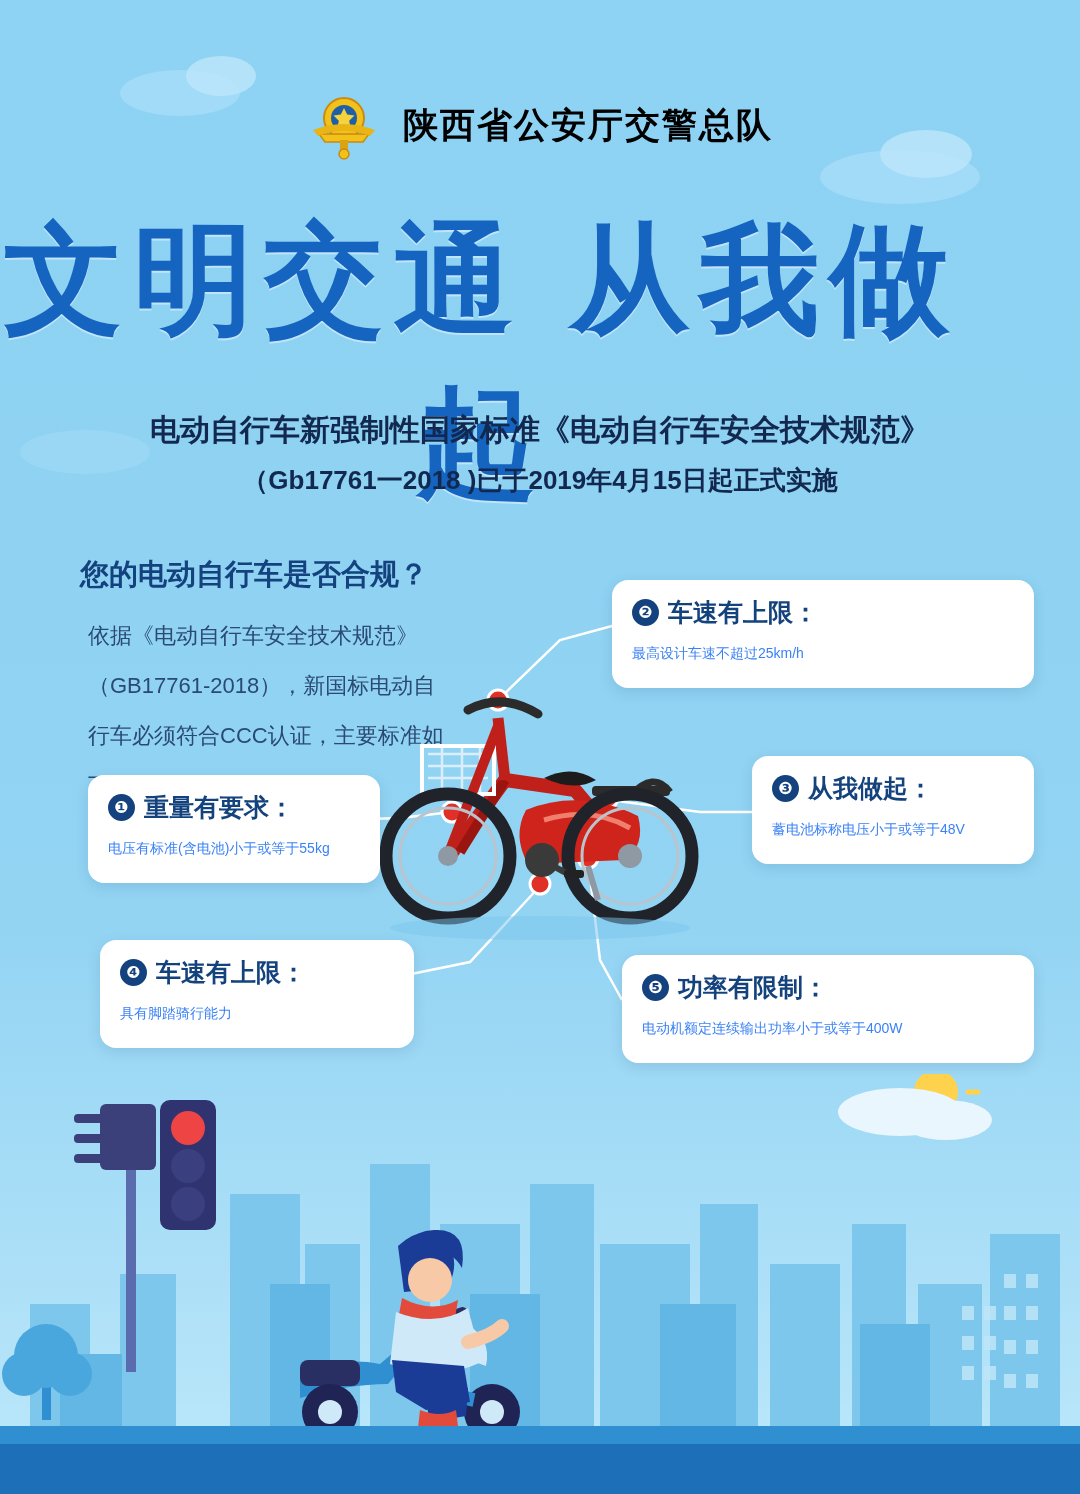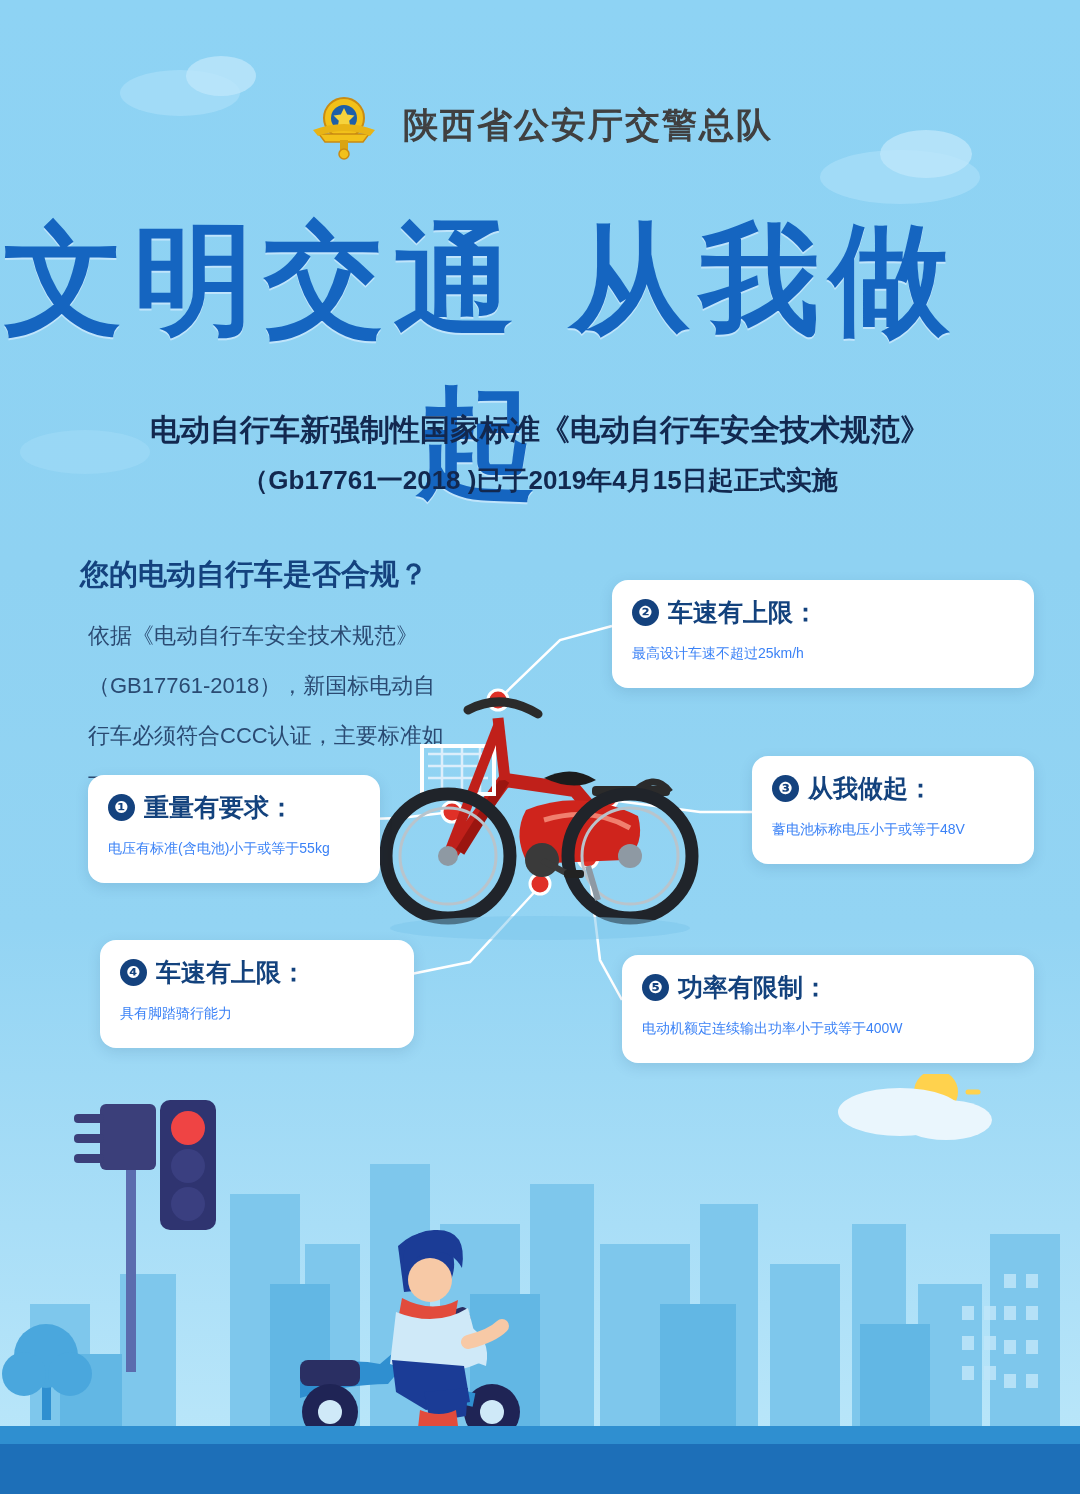--- a/index.html
+++ b/index.html
@@ -14,21 +14,21 @@
   .sky{position:absolute;left:0;top:0;width:1080px;height:1494px;
        background:linear-gradient(180deg,#8ed3f4 0%,#8fd2f2 38%,#93d4f3 62%,#a9def7 82%,#bde8fa 100%);}
 
   
   .cloud{position:absolute;background:#a7def8;border-radius:50%;opacity:.75;}
   .cloud.b{background:#bfe7fb;}
 
   
   .header{position:absolute;left:0;top:88px;width:1080px;display:flex;align-items:center;justify-content:center;gap:22px;}
   .emblem{width:74px;height:74px;position:relative;}
-  .org-title{font-size:35px;font-weight:bold;color:#404040;letter-spacing:2px;}
+  .org-title{font-size:35px;font-weight:bold;color:#000000;letter-spacing:2px;}
 
   
   .slogan{position:absolute;left:0;top:200px;width:963px;text-align:center;
     font-size:120px;font-weight:bold;color:#1565c0;letter-spacing:10px;
     font-family:"DejaVu Sans","Liberation Sans",sans-serif;
     text-shadow:0 2px 0 #bfe4fb;}
   .slogan .gap{display:inline-block;width:46px;}
 
   
   .subtitle{position:absolute;left:0;top:405px;width:1080px;text-align:center;color:#12284f;}

